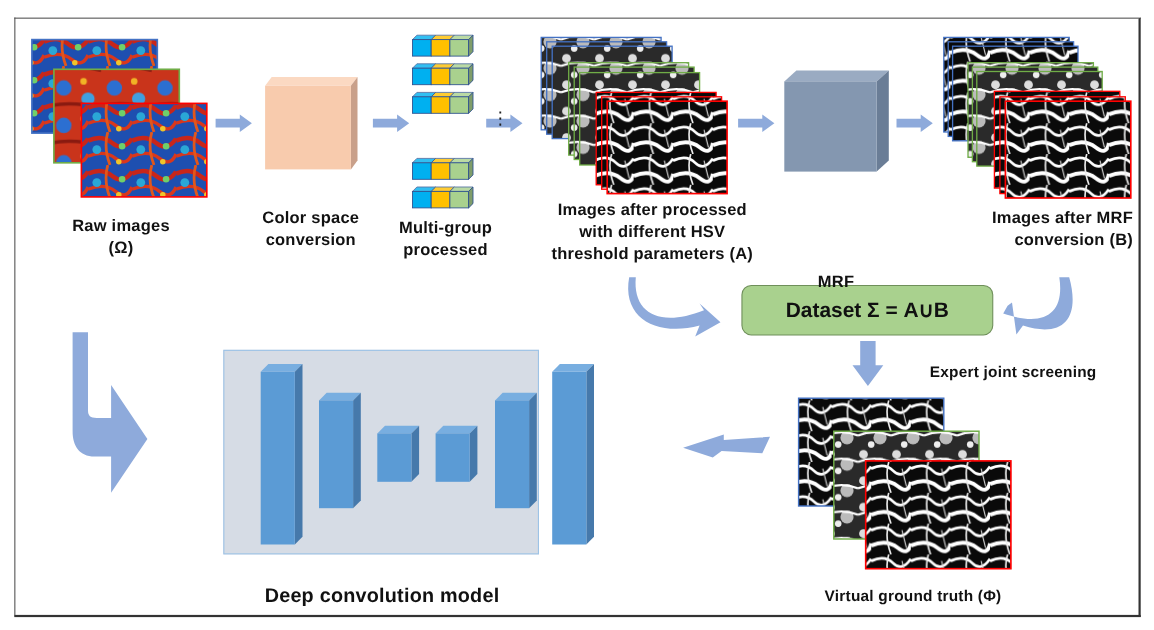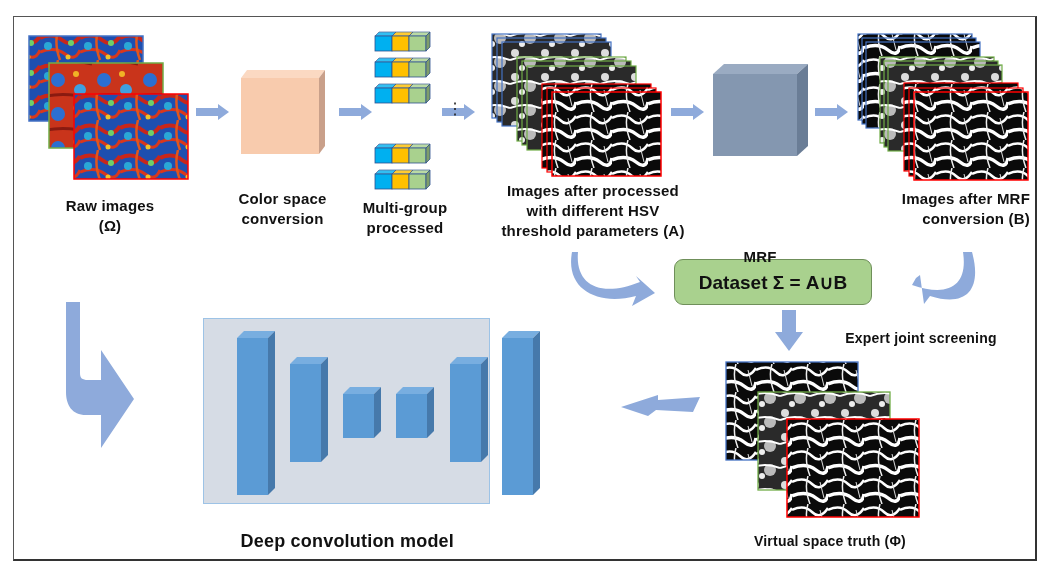--- a/index.html
+++ b/index.html
@@ -4,21 +4,21 @@
 <style>
   html, body { margin:0; padding:0; background:#ffffff; }
   body { width:1049px; height:573px; position:relative; overflow:hidden;
          font-family:"Liberation Sans", sans-serif; }
   .frame { position:absolute; left:13px; top:16px; width:1024px; height:545px;
            border:1px solid #555; border-right:2px solid #333; border-bottom:2px solid #333; box-sizing:border-box; }
   .lbl { position:absolute; text-align:center; font-weight:bold; color:#111;
          font-size:15px; line-height:20px; white-space:nowrap; letter-spacing:0.2px; }
   .lbl span { display:block; }
   svg { position:absolute; left:0; top:0; }
-  .dataset { position:absolute; left:674px; top:259px; width:198px; height:46px;
+  .dataset { position:absolute; left:674px; top:259px; width:229px; height:46px;
              background:#a9d18e; border:1.5px solid #6f8f5a; border-radius:9px; box-sizing:border-box;
              display:flex; align-items:center; justify-content:center;
              font-weight:bold; font-size:19px; color:#111; font-family:"Liberation Sans", sans-serif; }
   .model-box { position:absolute; left:203px; top:318px; width:287px; height:186px;
                background:#d6dce5; border:1.5px solid #9dc3e6; box-sizing:border-box; }
 </style>
 </head>
 <body>
 
 <div class="frame"></div>
@@ -226,14 +226,14 @@
   <span>Images after processed</span>
   <span>with different HSV</span>
   <span>threshold parameters (A)</span>
 </div>
 <div class="lbl" style="left:720px; top:200px; width:80px;margin-top:47px;">MRF</div>
 <div class="lbl" style="left:845px; top:189px; width:185px;text-align:right;">
   <span>Images after MRF</span>
   <span>conversion  (B)</span>
 </div>
 <div class="lbl" style="left:816px; top:328px; width:210px; font-size:14px;">Expert joint screening</div>
-<div class="lbl" style="left:715px; top:531px; width:230px; font-size:14px;">Virtual space truth (Φ)</div>
+<div class="lbl" style="left:715px; top:531px; width:230px; font-size:14px;">Virtual ground truth (Φ)</div>
 <div class="lbl" style="left:224px; top:531px; width:230px; font-size:18px;text-align:right;">Deep convolution model</div>
 
 </body></html>

